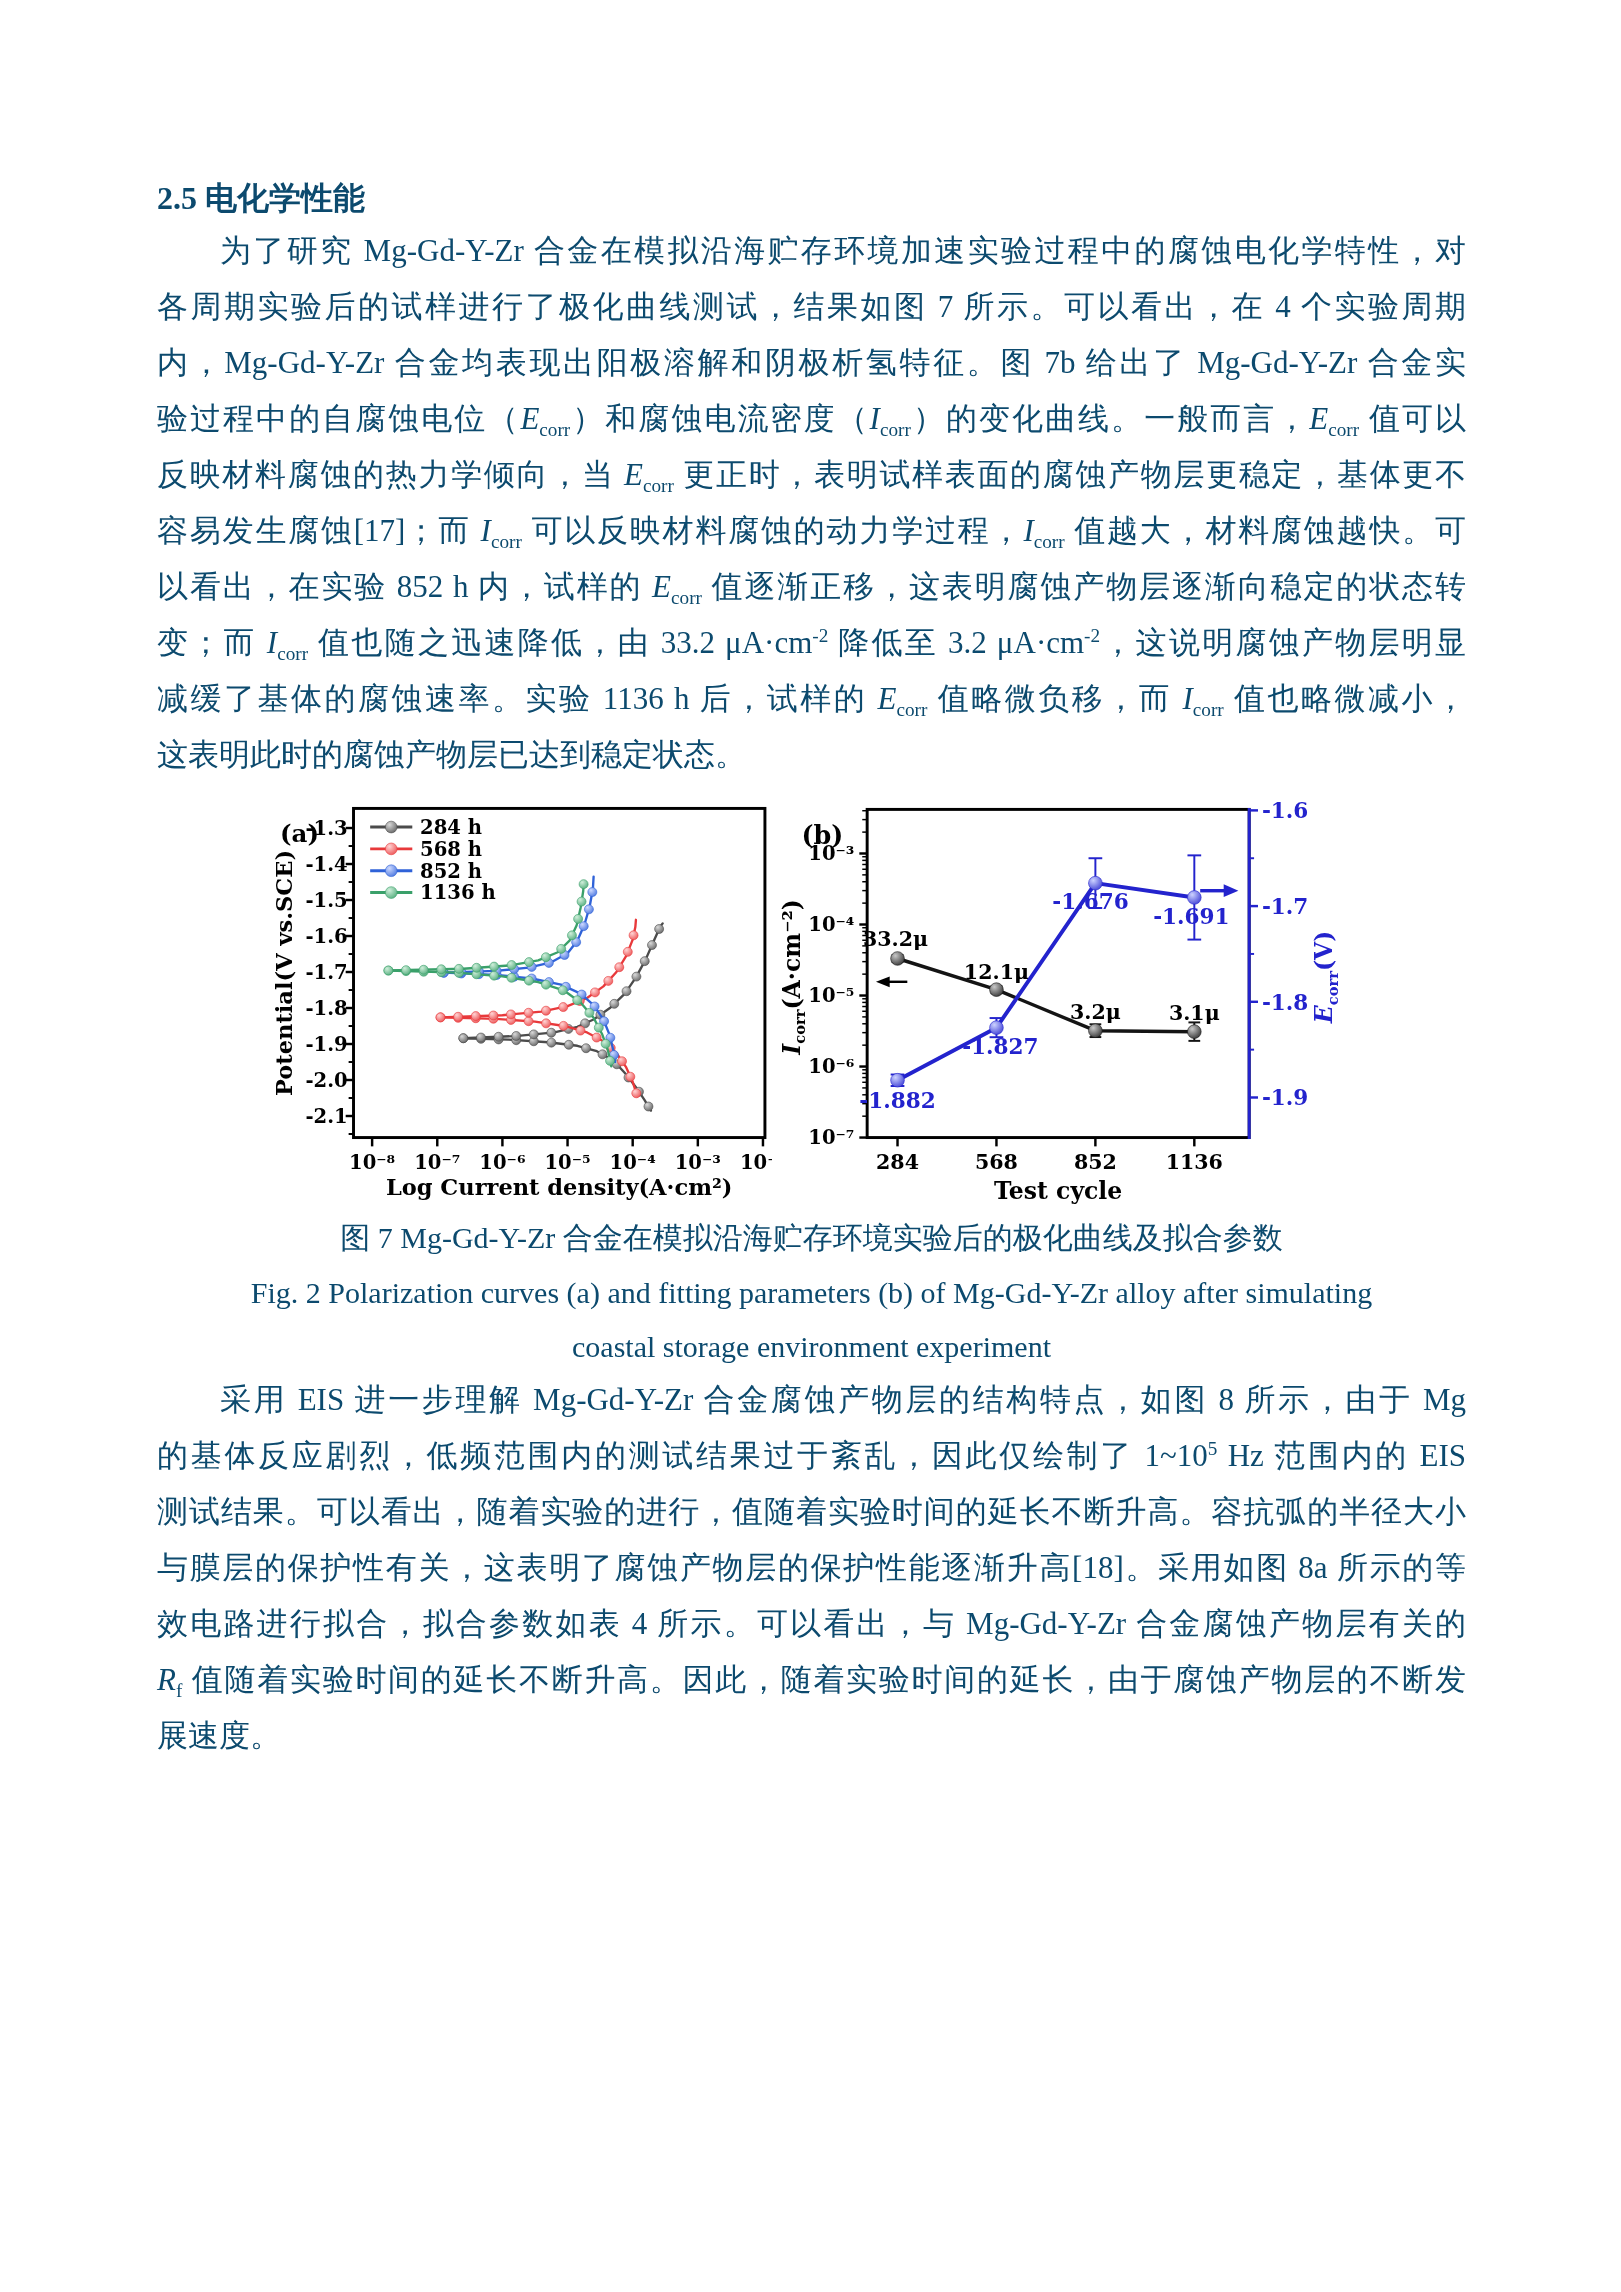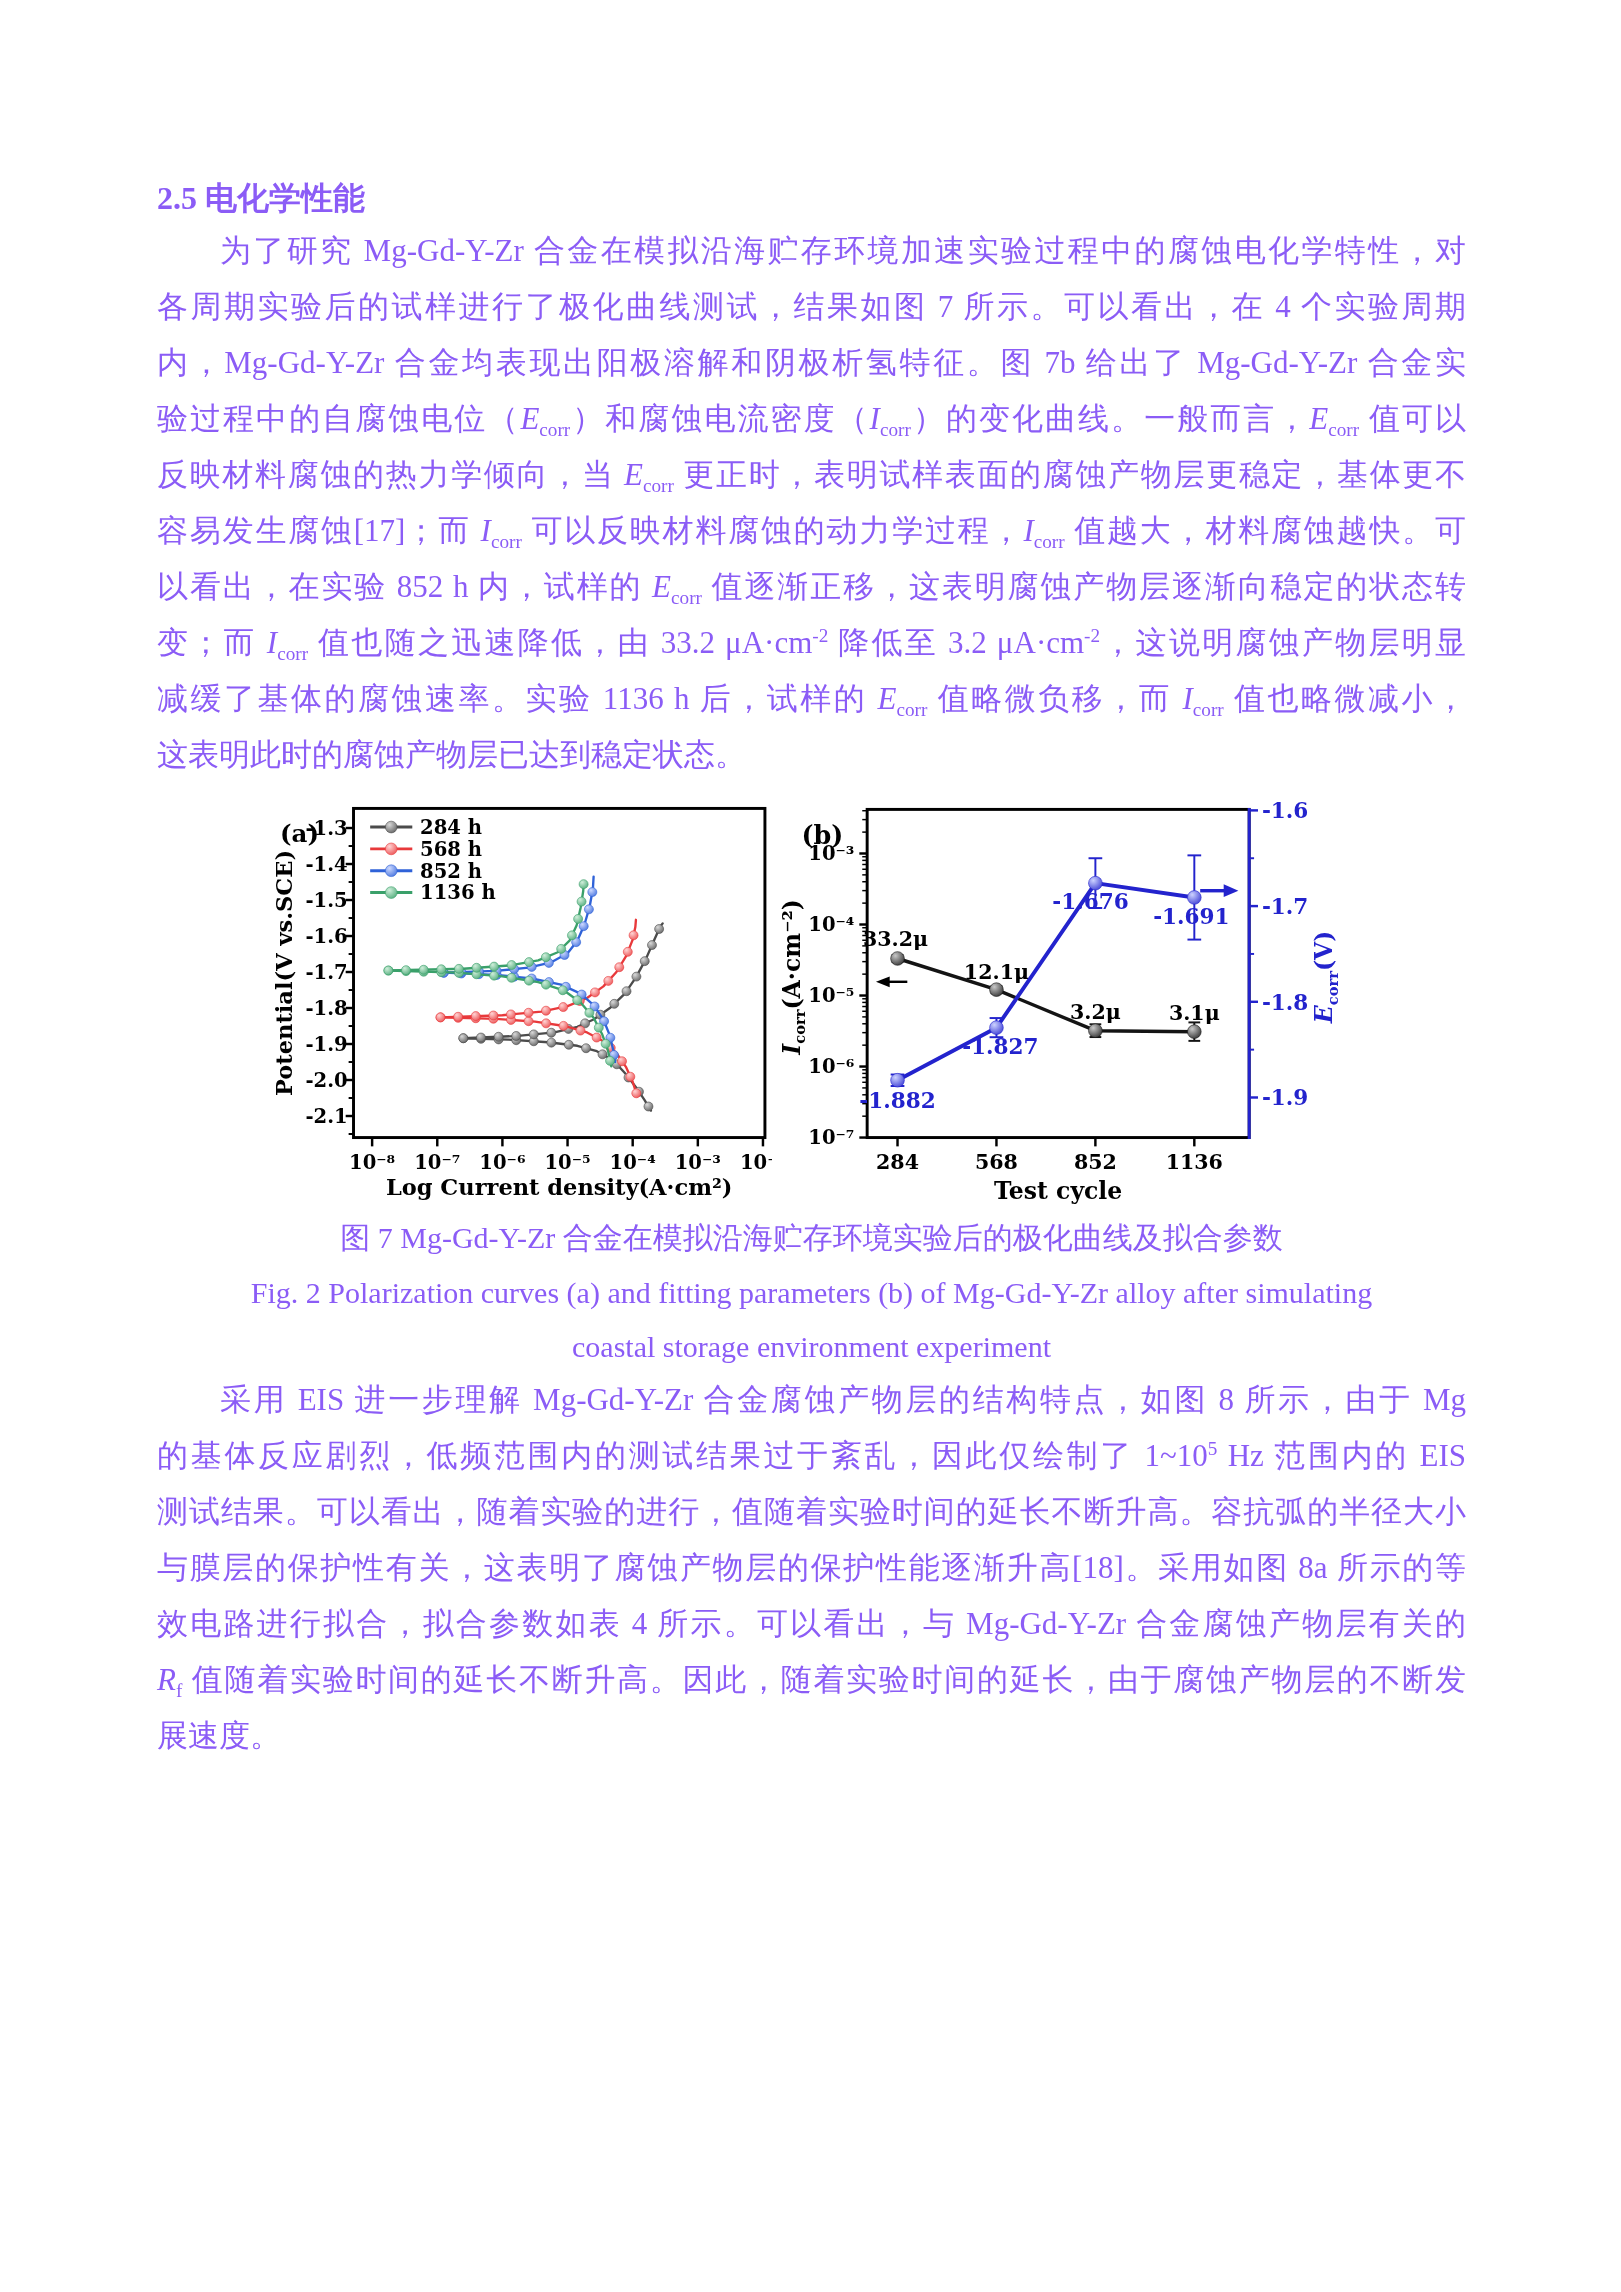--- a/index.html
+++ b/index.html
@@ -1,21 +1,21 @@
 <!DOCTYPE html>
 <html><head>
 <meta charset="utf-8">
 <style>
   html,body{margin:0;padding:0;background:#888;}
   .page{
     position:relative;
     width:1621px;height:2293px;
     background:#ffffff;
     font-family:"Liberation Serif","DejaVu Serif",serif;
-    color:#8b5cf6;
+    color:#0c4a6e;
     overflow:hidden;
     margin:0 auto;
   }
   .heading{
     position:absolute;left:157px;top:177px;width:1309px;
     font-size:32px;font-weight:bold;margin:0;
   }
   .para{position:absolute;left:157px;width:1309px;}
   #para1{top:223px;}
   #para2{top:1372px;}

